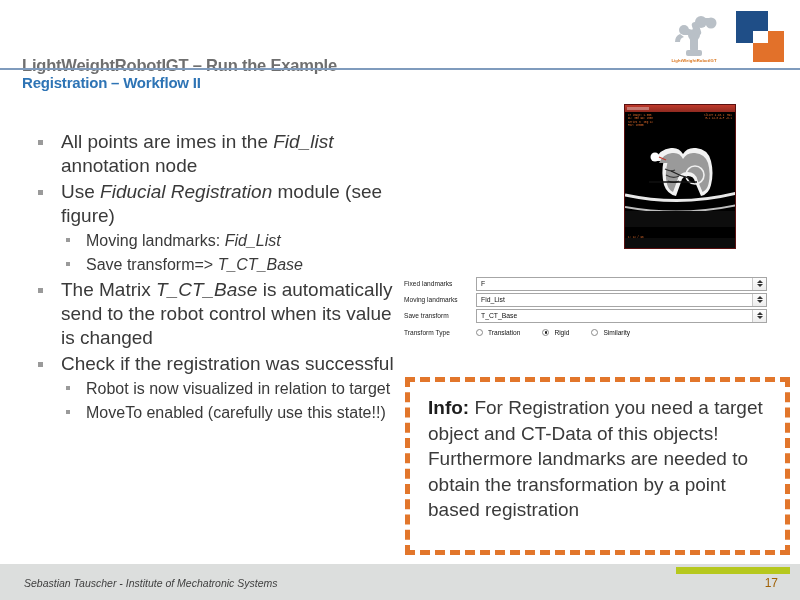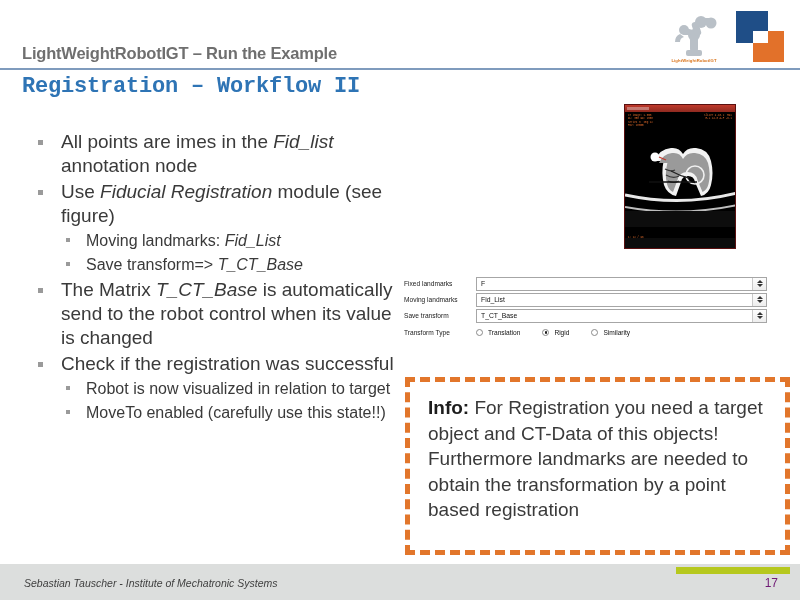--- a/index.html
+++ b/index.html
@@ -16,45 +16,44 @@
     width: 800px;
     height: 600px;
     background: #ffffff;
     overflow: hidden;
   }
 
   
   #header-title {
     position: absolute;
     left: 22px;
-    top: 44px;
+    top: 56px;
     font-size: 16.5px;
     font-weight: bold;
     color: #6f6f6f;
     letter-spacing: -0.2px;
     white-space: nowrap;
   }
   #header-rule {
     position: absolute;
     left: 0px;
     top: 68px;
     width: 800px;
     height: 2px;
     background: #7f9bbd;
   }
   #slide-title {
     position: absolute;
     left: 22px;
     top: 74px;
-    font-size: 22px;
+    font-size: 15px;
     font-weight: bold;
     color: #2e74b5;
     letter-spacing: -0.2px;
     white-space: nowrap;
-    font-family: Liberation Mono, monospace;
   }
 
   
   #logo-group {
     position: absolute;
     right: 14px;
     top: 8px;
     width: 130px;
     height: 62px;
   }
@@ -370,21 +369,21 @@
     font-size: 10.5px;
     font-style: italic;
     color: #3f3f3f;
     white-space: nowrap;
   }
   #page-number {
     position: absolute;
     right: 22px;
     bottom: 10px;
     font-size: 12px;
-    color: #701a75;
+    color: #a16207;
   }
 </style>
 </head>
 <body>
 
 <div id="slide">
 
   <div id="header-title">LightWeightRobotIGT – Run the Example</div>
   <div id="header-rule"></div>
   <div id="slide-title">Registration – Workflow II</div>

